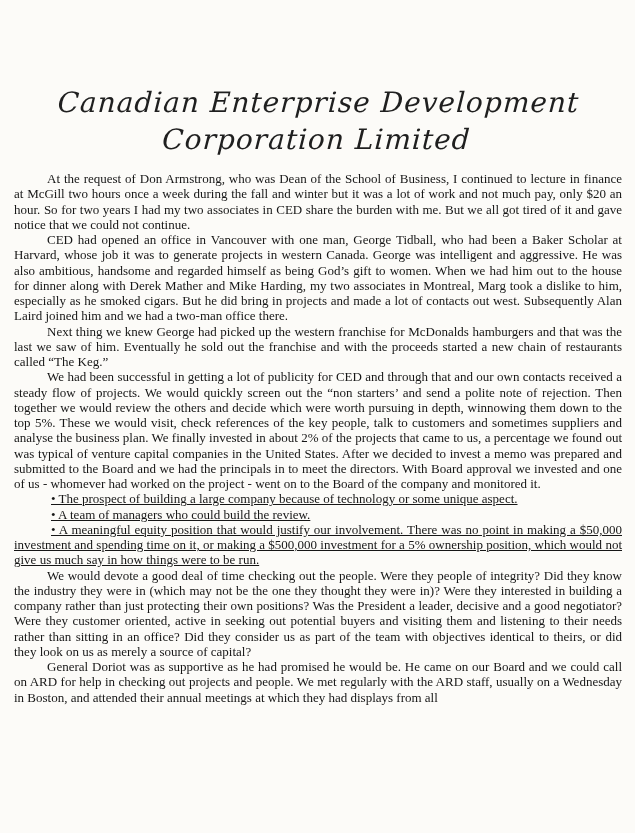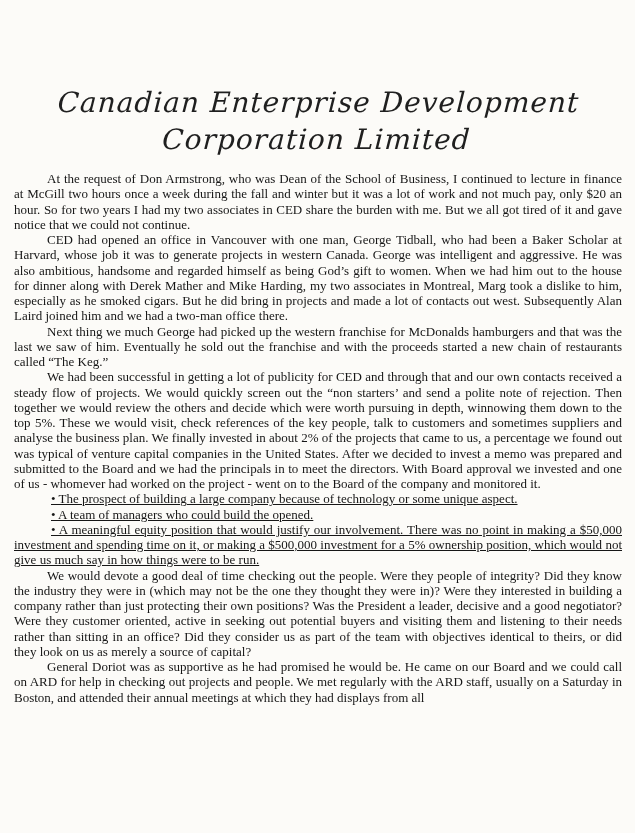--- a/index.html
+++ b/index.html
@@ -78,22 +78,22 @@
 
 
   <div class="chapter-title">
     <div>Canadian Enterprise Development</div>
     <div>Corporation Limited</div>
   </div>
 
   <div class="content">
     <p class="para">At the request of Don Armstrong, who was Dean of the School of Business, I continued to lecture in finance at McGill two hours once a week during the fall and winter but it was a lot of work and not much pay, only $20 an hour. So for two years I had my two associates in CED share the burden with me. But we all got tired of it and gave notice that we could not continue.</p>
     <p class="para">CED had opened an office in Vancouver with one man, George Tidball, who had been a Baker Scholar at Harvard, whose job it was to generate projects in western Canada. George was intelligent and aggressive. He was also ambitious, handsome and regarded himself as being God’s gift to women. When we had him out to the house for dinner along with Derek Mather and Mike Harding, my two associates in Montreal, Marg took a dislike to him, especially as he smoked cigars. But he did bring in projects and made a lot of contacts out west. Subsequently Alan Laird joined him and we had a two-man office there.</p>
-    <p class="para">Next thing we much George had picked up the western franchise for McDonalds hamburgers and that was the last we saw of him. Eventually he sold out the franchise and with the proceeds started a new chain of restaurants called “The Keg.”</p>
+    <p class="para">Next thing we knew George had picked up the western franchise for McDonalds hamburgers and that was the last we saw of him. Eventually he sold out the franchise and with the proceeds started a new chain of restaurants called “The Keg.”</p>
     <p class="para">We had been successful in getting a lot of publicity for CED and through that and our own contacts received a steady flow of projects. We would quickly screen out the “non starters’ and send a polite note of rejection. Then together we would review the others and decide which were worth pursuing in depth, winnowing them down to the top 5%. These we would visit, check references of the key people, talk to customers and sometimes suppliers and analyse the business plan. We finally invested in about 2% of the projects that came to us, a percentage we found out was typical of venture capital companies in the United States. After we decided to invest a memo was prepared and submitted to the Board and we had the principals in to meet the directors. With Board approval we invested and one of us - whomever had worked on the project - went on to the Board of the company and monitored it.</p>
     <p class="bullet">• The prospect of building a large company because of technology or some unique aspect.</p>
-    <p class="bullet">• A team of managers who could build the opened.</p>
+    <p class="bullet">• A team of managers who could build the review.</p>
     <p class="bullet">• A meaningful equity position that would justify our involvement. There was no point in making a $50,000 investment and spending time on it, or making a $500,000 investment for a 5% ownership position, which would not give us much say in how things were to be run.</p>
     <p class="para">We would devote a good deal of time checking out the people. Were they people of integrity? Did they know the industry they were in (which may not be the one they thought they were in)? Were they interested in building a company rather than just protecting their own positions? Was the President a leader, decisive and a good negotiator? Were they customer oriented, active in seeking out potential buyers and visiting them and listening to their needs rather than sitting in an office? Did they consider us as part of the team with objectives identical to theirs, or did they look on us as merely a source of capital?</p>
-    <p class="para">General Doriot was as supportive as he had promised he would be. He came on our Board and we could call on ARD for help in checking out projects and people. We met regularly with the ARD staff, usually on a Saturday in Boston, and attended their annual meetings at which they had displays from all</p>
+    <p class="para">General Doriot was as supportive as he had promised he would be. He came on our Board and we could call on ARD for help in checking out projects and people. We met regularly with the ARD staff, usually on a Wednesday in Boston, and attended their annual meetings at which they had displays from all</p>
   </div>
 
 </div>
 
 </body></html>

